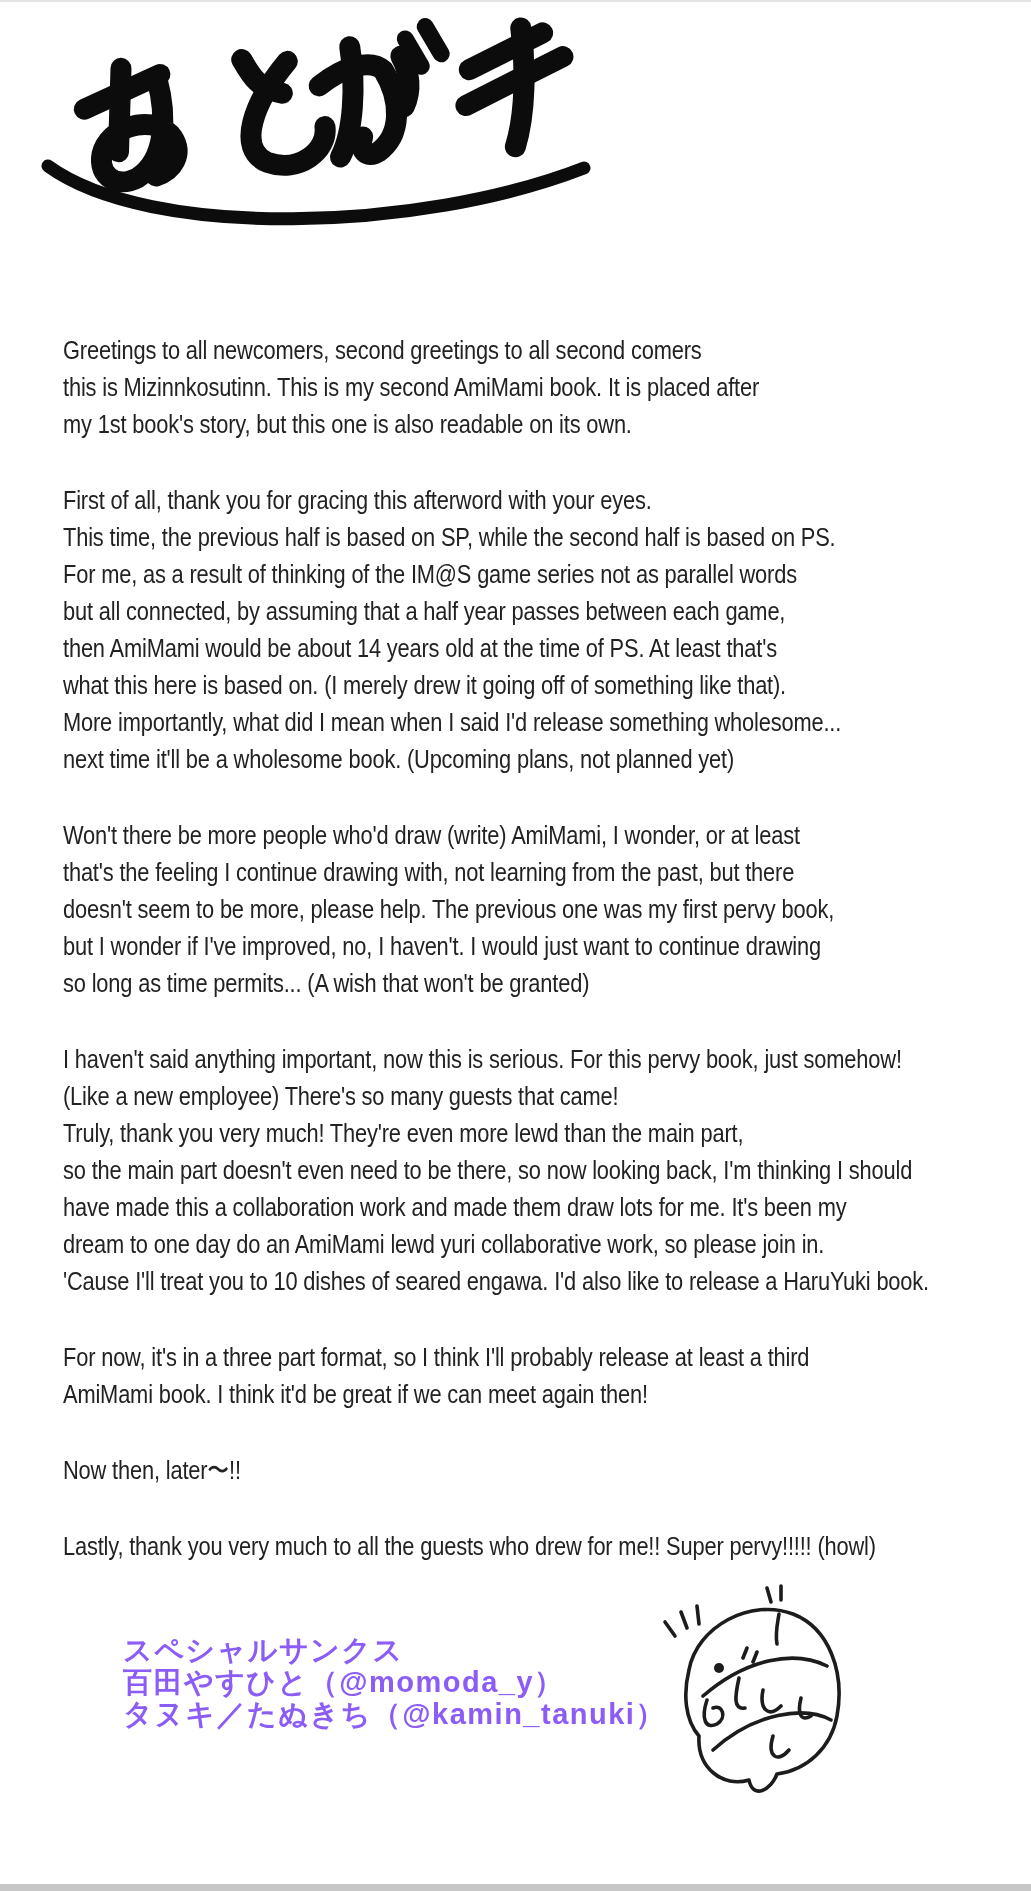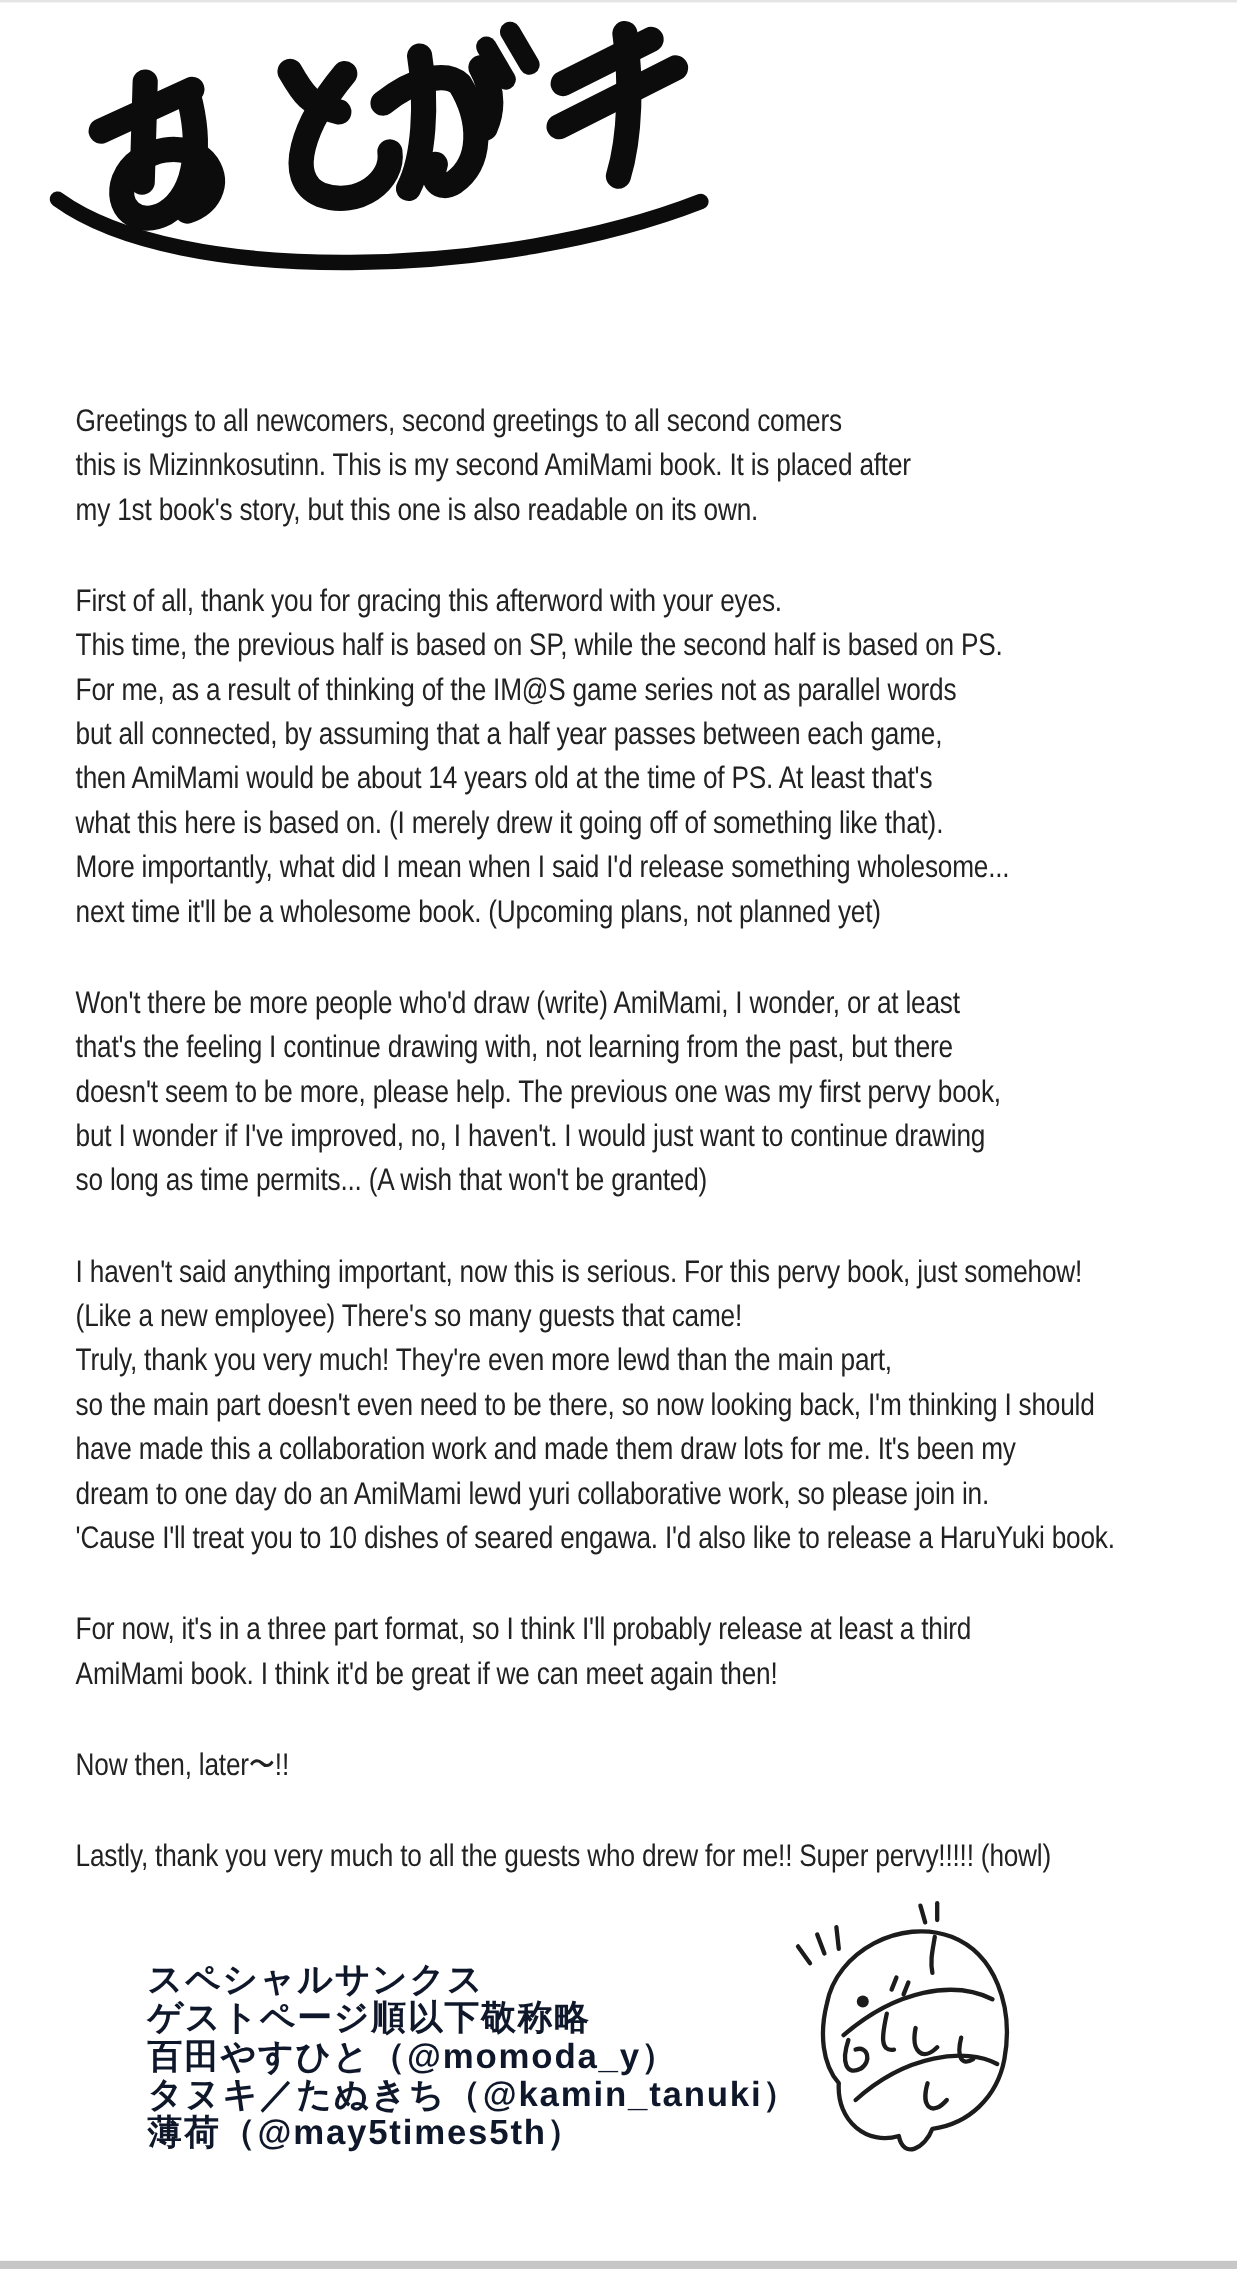--- a/index.html
+++ b/index.html
@@ -47,21 +47,21 @@
     margin: 0 0 39px 0;
   }
   .credits {
     position: absolute;
     left: 123px;
     top: 1634px;
     font-size: 29px;
     line-height: 32px;
     font-weight: 600;
     letter-spacing: 1.5px;
-    color: #0f172a;
+    color: #8b5cf6;
     font-family: "Liberation Sans", sans-serif;
   }
   .credits .credit-line { white-space: nowrap; }
   .signature-svg {
     position: absolute;
     left: 655px;
     top: 1578px;
   }
 </style>
 </head>
@@ -123,24 +123,22 @@
 dream to one day do an AmiMami lewd yuri collaborative work, so please join in.
 'Cause I'll treat you to 10 dishes of seared engawa. I'd also like to release a HaruYuki book.</div>
     <div class="para">For now, it's in a three part format, so I think I'll probably release at least a third
 AmiMami book. I think it'd be great if we can meet again then!</div>
     <div class="para">Now then, later〜!!</div>
     <div class="para">Lastly, thank you very much to all the guests who drew for me!! Super pervy!!!!! (howl)</div>
   </div>
 
   <div class="credits">
     <div class="credit-line">スペシャルサンクス</div>
-    <div class="credit-line">ゲストページ順以下敬称略</div>
     <div class="credit-line">百田やすひと（@momoda_y）</div>
     <div class="credit-line">タヌキ／たぬきち（@kamin_tanuki）</div>
-    <div class="credit-line">薄荷（@may5times5th）</div>
   </div>
 
   <svg class="signature-svg" width="210" height="240" role="img" aria-label="みじんこすちん">
     <g stroke="#1c1c1c" stroke-width="3.6" fill="none" stroke-linecap="round" stroke-linejoin="round">
       <path d="M 34,92 C 42,48 96,20 138,36 C 174,50 190,94 182,138 C 176,170 152,192 122,196 C 116,212 98,222 94,202 C 68,210 42,190 44,158 C 30,142 28,116 34,92 Z"></path>
       <path d="M 116,24 L 112,10"></path>
       <path d="M 126,22 L 126,8"></path>
       <path d="M 124,36 C 122,48 120,56 122,66"></path>
       <path d="M 20,58 L 10,44"></path>
       <path d="M 32,50 L 26,34"></path>

